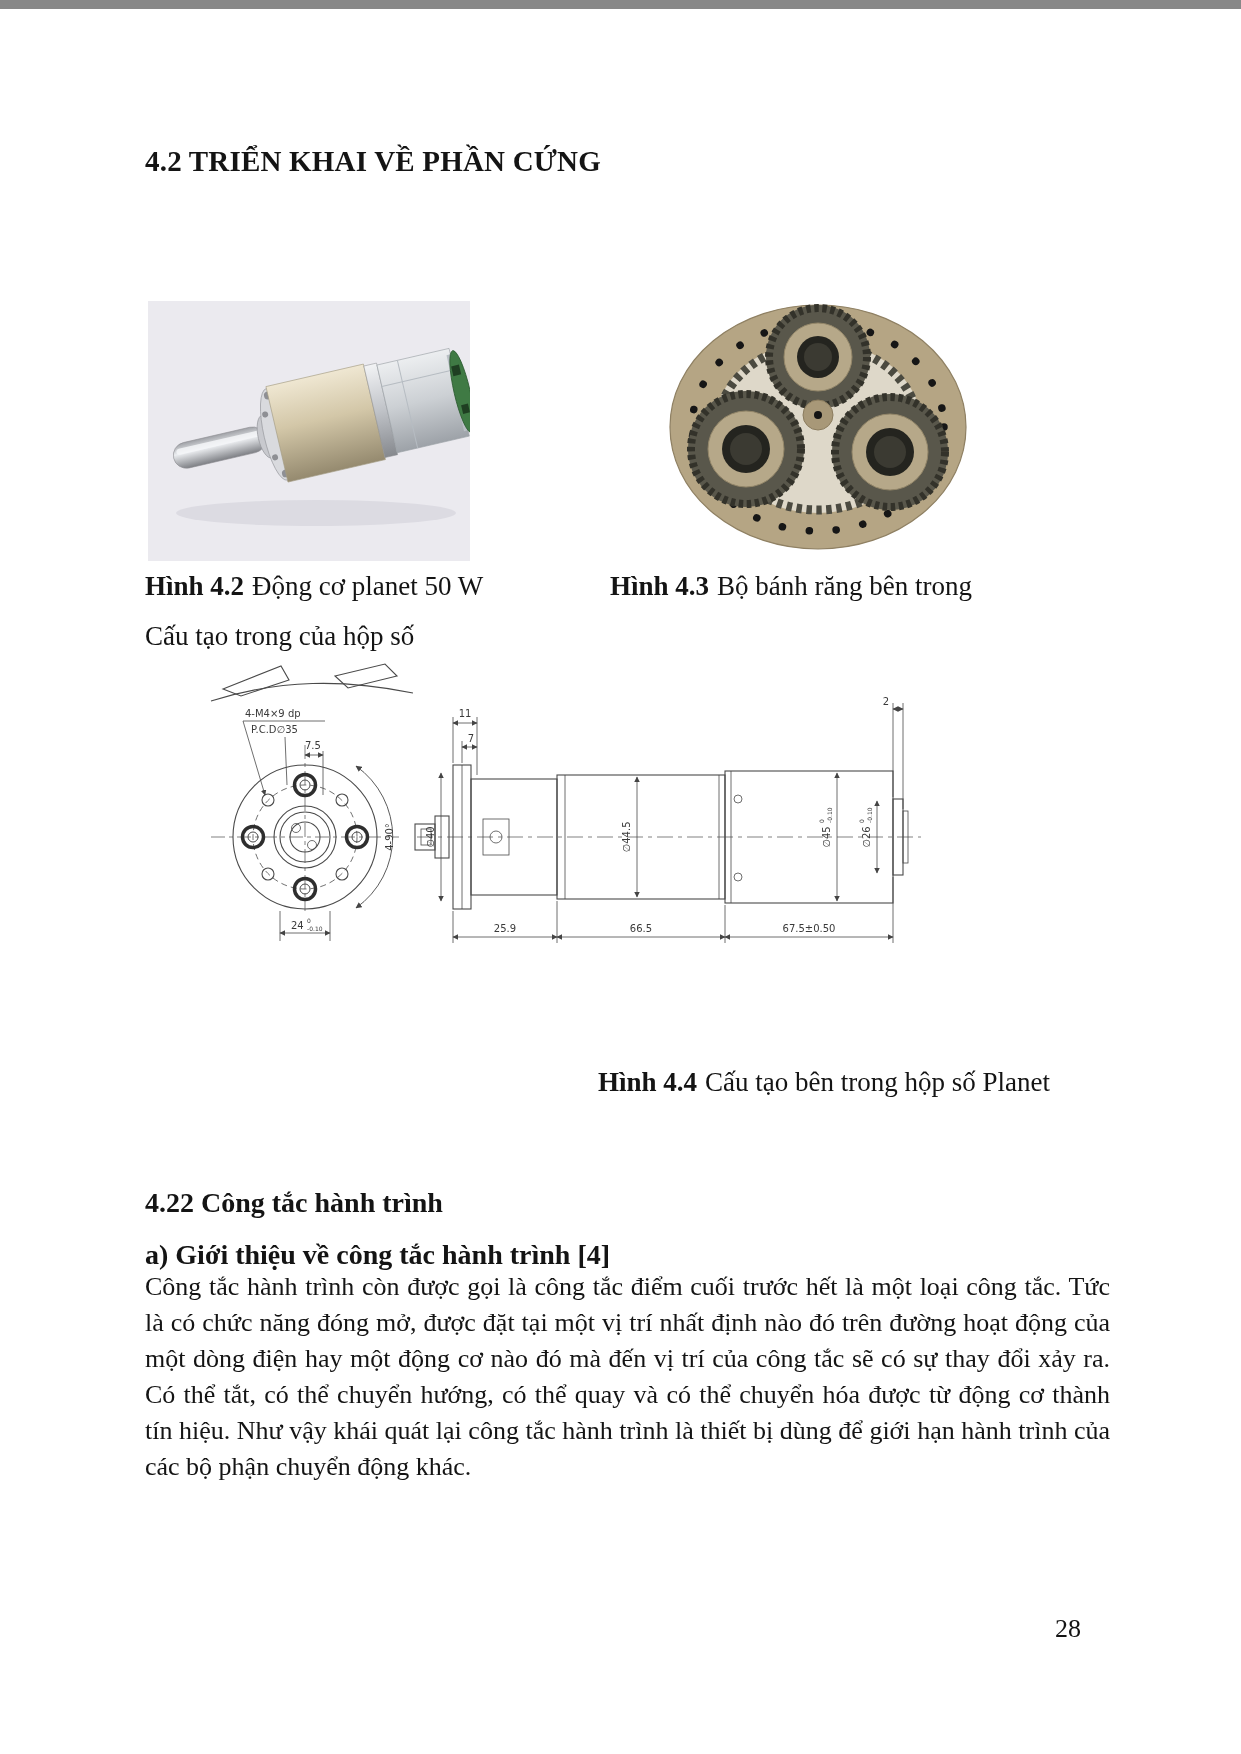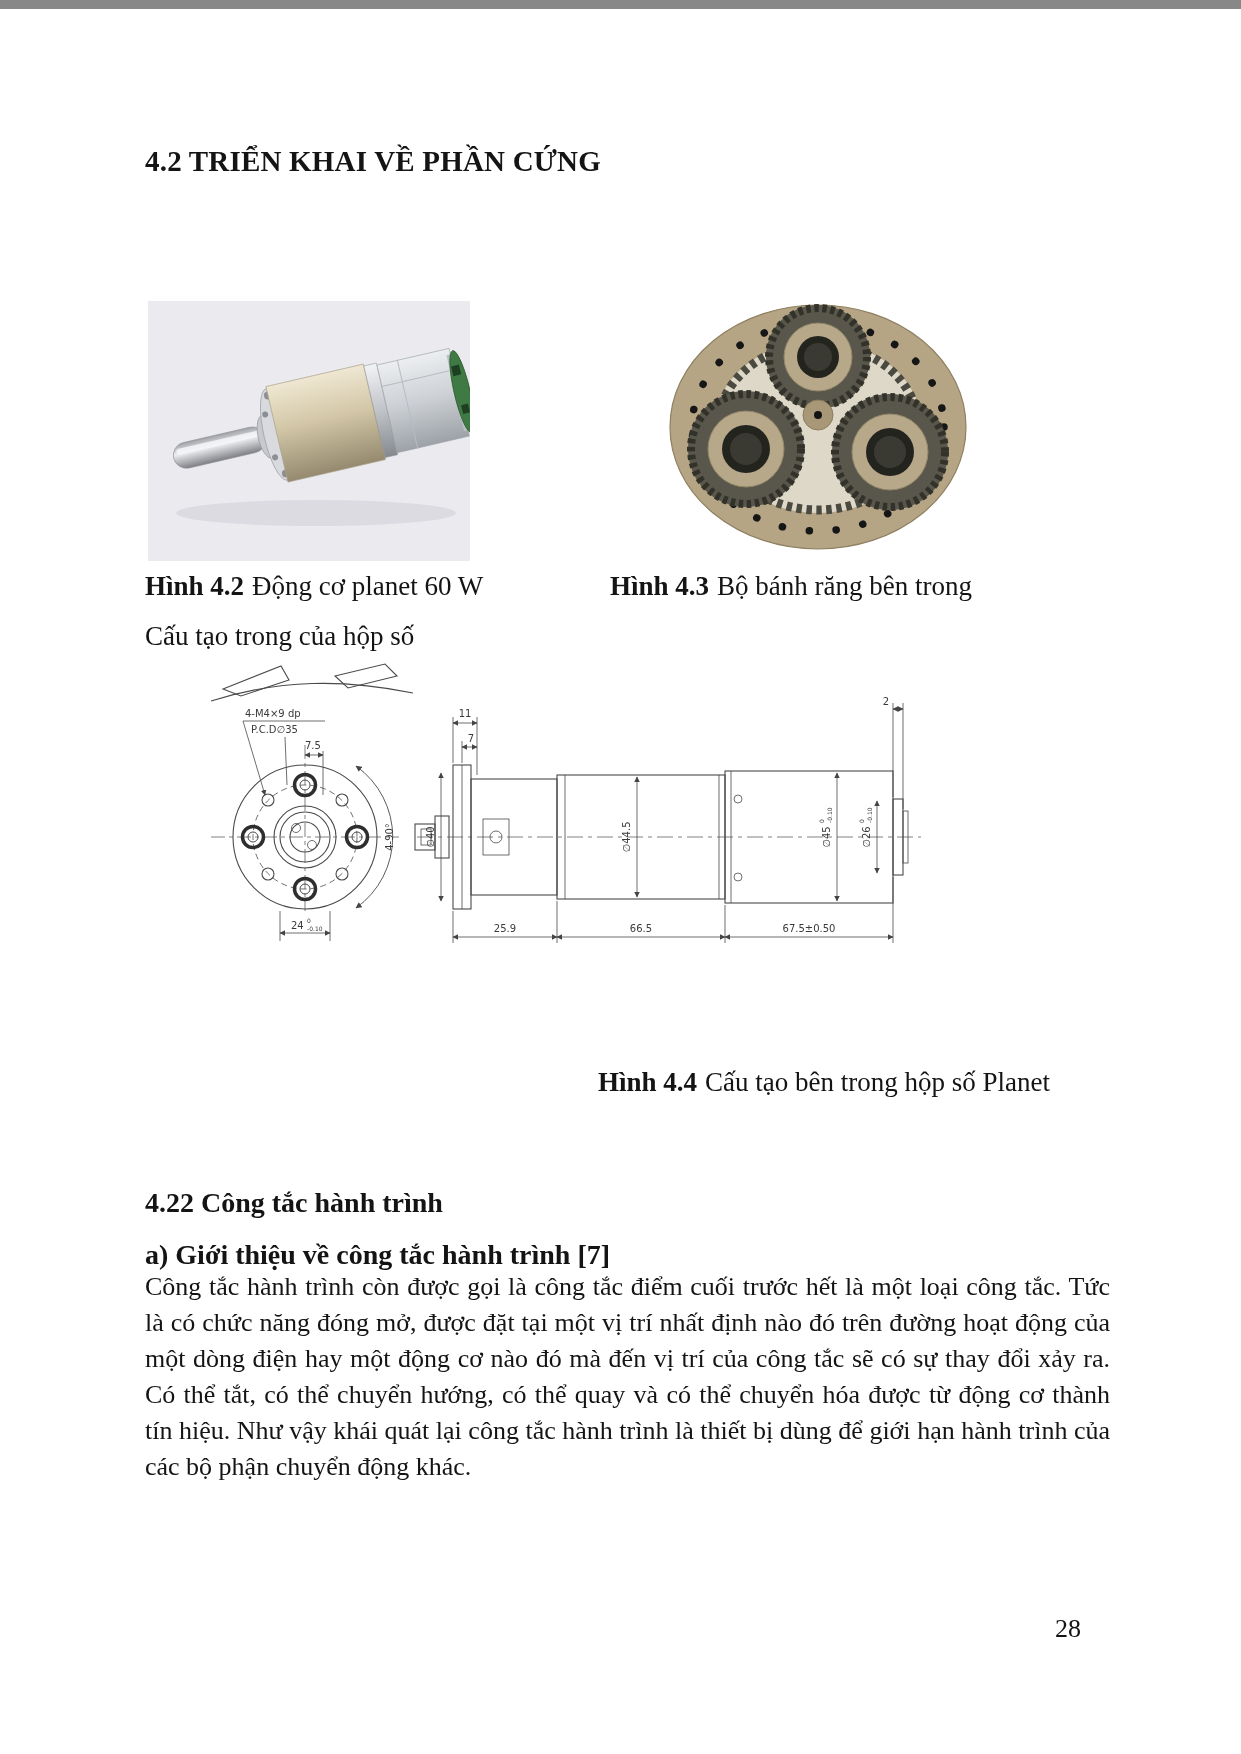--- a/index.html
+++ b/index.html
@@ -116,21 +116,21 @@
         <circle r="16" fill="#3b3a32"></circle>
       </g>
       <g transform="translate(200 128)">
         <circle r="15" fill="#a89878" stroke="#8b7c5e" stroke-width="1"></circle>
         <circle r="4" fill="#141414"></circle>
       </g>
     </svg>
   </div>
 
   <div class="abs caption" style="left:145px;top:562px;">
-    <b>Hình 4.2</b><span class="cap-text">Động cơ planet 60 W</span>
+    <b>Hình 4.2</b><span class="cap-text">Động cơ planet 50 W</span>
   </div>
   <div class="abs caption" style="left:610px;top:562px;">
     <b>Hình 4.3</b><span class="cap-text">Bộ bánh răng bên trong</span>
   </div>
 
   <div class="abs caption" style="left:145px;top:612px;">Cấu tạo trong của hộp số</div>
 
   <div class="abs" style="left:185px;top:650px;">
     <svg class="figframe" width="740" height="305" viewBox="0 0 740 305">
       <defs>
@@ -261,19 +261,19 @@
       </g>
     </svg>
   </div>
 
   <div class="abs caption center-cap" style="left:70px;top:1058px;">
     <b>Hình 4.4</b><span class="cap-text">Cấu tạo bên trong hộp số Planet</span>
   </div>
 
   <div class="abs h2" style="left:145px;top:1178px;">4.22 Công tắc hành trình</div>
 
-  <div class="abs h2" style="left:145px;top:1230px;">a) Giới thiệu về công tắc hành trình [7]</div>
+  <div class="abs h2" style="left:145px;top:1230px;">a) Giới thiệu về công tắc hành trình [4]</div>
 
   <div class="abs para" style="left:145px;top:1260px;">Công tắc hành trình còn được gọi là công tắc điểm cuối trước hết là một loại công tắc. Tức là có chức năng đóng mở, được đặt tại một vị trí nhất định nào đó trên đường hoạt động của một dòng điện hay một động cơ nào đó mà đến vị trí của công tắc sẽ có sự thay đổi xảy ra. Có thể tắt, có thể chuyển hướng, có thể quay và có thể chuyển hóa được từ động cơ thành tín hiệu. Như vậy khái quát lại công tắc hành trình là thiết bị dùng để giới hạn hành trình của các bộ phận chuyển động khác.</div>
 
   <div class="abs pagenum" style="left:1055px;top:1605px;">28</div>
 
 </div>
 
 </body></html>

